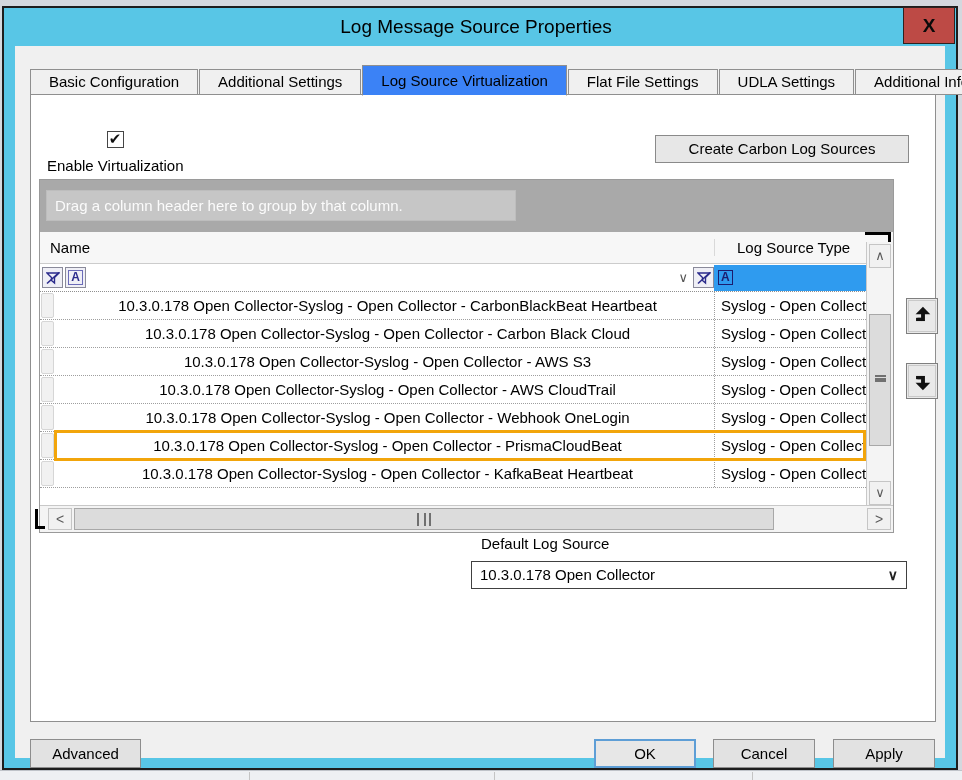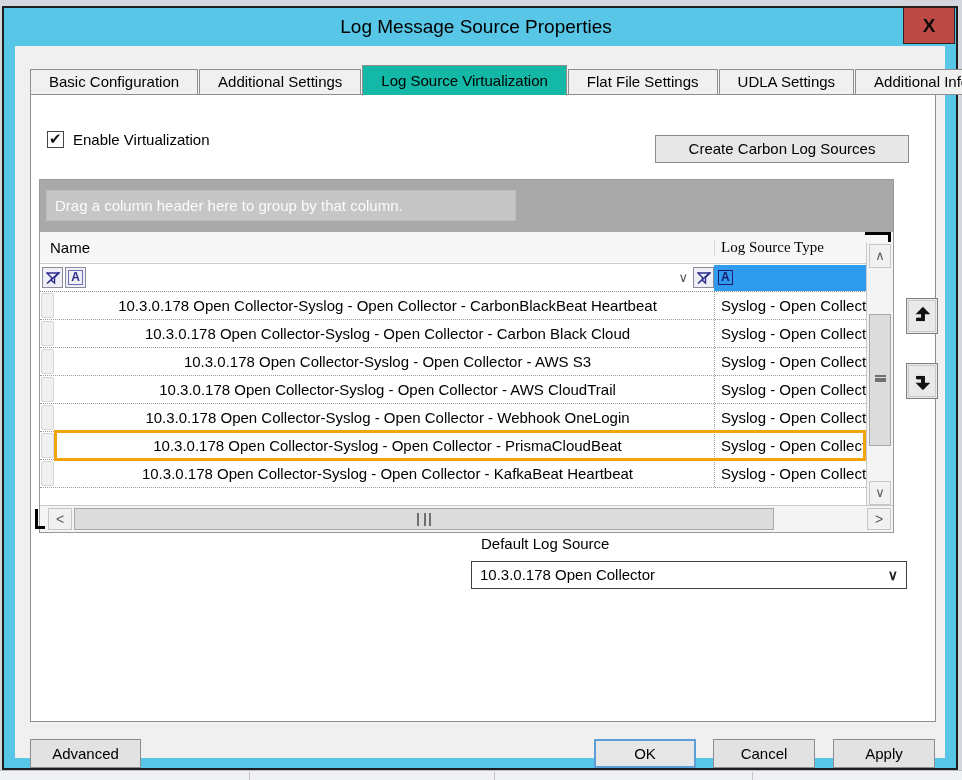--- a/index.html
+++ b/index.html
@@ -16,42 +16,42 @@
   .close-btn{position:absolute;top:-1px;right:1px;width:52px;height:37px;
              background:#bd4a45;border:1px solid #2e2220;color:#0a0a0a;
              font-size:19px;font-weight:bold;text-align:center;line-height:35px;cursor:pointer;}
 
   .client{position:absolute;left:11px;right:11px;top:38px;bottom:10px;background:#f0f0f0;}
 
   
   .tab-strip{position:absolute;left:15px;top:18px;height:31px;display:flex;align-items:flex-end;z-index:3;}
   .tab{height:26px;padding:0 18px;margin-right:1px;background:#f0f0f0;border:1px solid #8f8f8f;
        font-size:15px;line-height:24px;white-space:nowrap;cursor:pointer;}
-  .tab.active{height:31px;background:#14b8a6;border-bottom:1px solid #fff;line-height:29px;margin-bottom:-1px;margin-top:32px;}
+  .tab.active{height:31px;background:#3b82f6;border-bottom:1px solid #fff;line-height:29px;margin-bottom:-1px;margin-top:32px;}
   .tabpage{position:absolute;left:15px;top:48px;width:906px;height:628px;background:#fff;
            border:1px solid #8f8f8f;z-index:1;}
 
   
-  .check-row{position:absolute;left:16px;top:36px;display:flex;align-items:center;gap:9px;}
+  .check-row{position:absolute;left:16px;top:36px;display:flex;align-items:center;gap:9px;flex-direction:column;}
   .checkbox{width:17px;height:17px;background:#fff;border:1px solid #454545;position:relative;cursor:pointer;}
   .checkbox.checked::after{content:"\2714";position:absolute;left:1px;top:-2px;font-size:15px;color:#101010;}
   .check-label{font-size:15px;}
   .create-btn{position:absolute;right:26px;top:40px;width:254px;height:28px;background:#e7e7e7;
               border:1px solid #8a8a8a;font-size:15px;text-align:center;line-height:26px;cursor:pointer;}
 
   
   .grid{position:absolute;left:8px;top:84px;width:855px;height:354px;border:1px solid #9a9a9a;
         background:#fff;}
   .groupband{height:52px;background:#a9a9a9;position:relative;}
   .group-hint{position:absolute;left:6px;top:10px;width:470px;height:31px;background:#c6c6c6;
               border:1px solid #bdbdbd;color:#fbfbfb;font-size:15px;line-height:29px;padding-left:8px;}
   .headerrow{height:32px;background:#f7f7f7;border-bottom:1px solid #cccccc;position:relative;}
   .hdr-name{position:absolute;left:10px;top:7px;font-size:15px;}
-  .hdr-type{position:absolute;left:674px;top:7px;width:167px;font-size:15px;padding-left:6px;
-            border-left:1px solid #d9d9d9;font-family:Liberation Serif, serif;}
+  .hdr-type{position:absolute;left:674px;top:7px;width:167px;font-size:15px;padding-left:22px;
+            border-left:1px solid #d9d9d9;}
   .hdr-corner{position:absolute;top:0;right:2px;width:26px;height:10px;
               border-top:3px solid #000;border-right:3px solid #000;}
 
   .filterrow{height:28px;display:flex;align-items:center;border-bottom:1px dotted #8f8f8f;
              padding-right:27px;background:#fff;}
   .icon-btn{width:21px;height:21px;margin-left:2px;background:#efeff6;border:1px solid #8a8a9a;
             display:flex;align-items:center;justify-content:center;cursor:pointer;flex:none;}
   .a-glyph{font-size:12px;font-weight:bold;color:#2b2b8c;border:1px solid #6b6bb8;padding:0 2px;line-height:13px;}
   .filter-input{flex:1;height:24px;background:#fff;margin-left:2px;}
   .filter-chevron{font-size:13px;color:#555;padding:0 3px;cursor:pointer;flex:none;}

